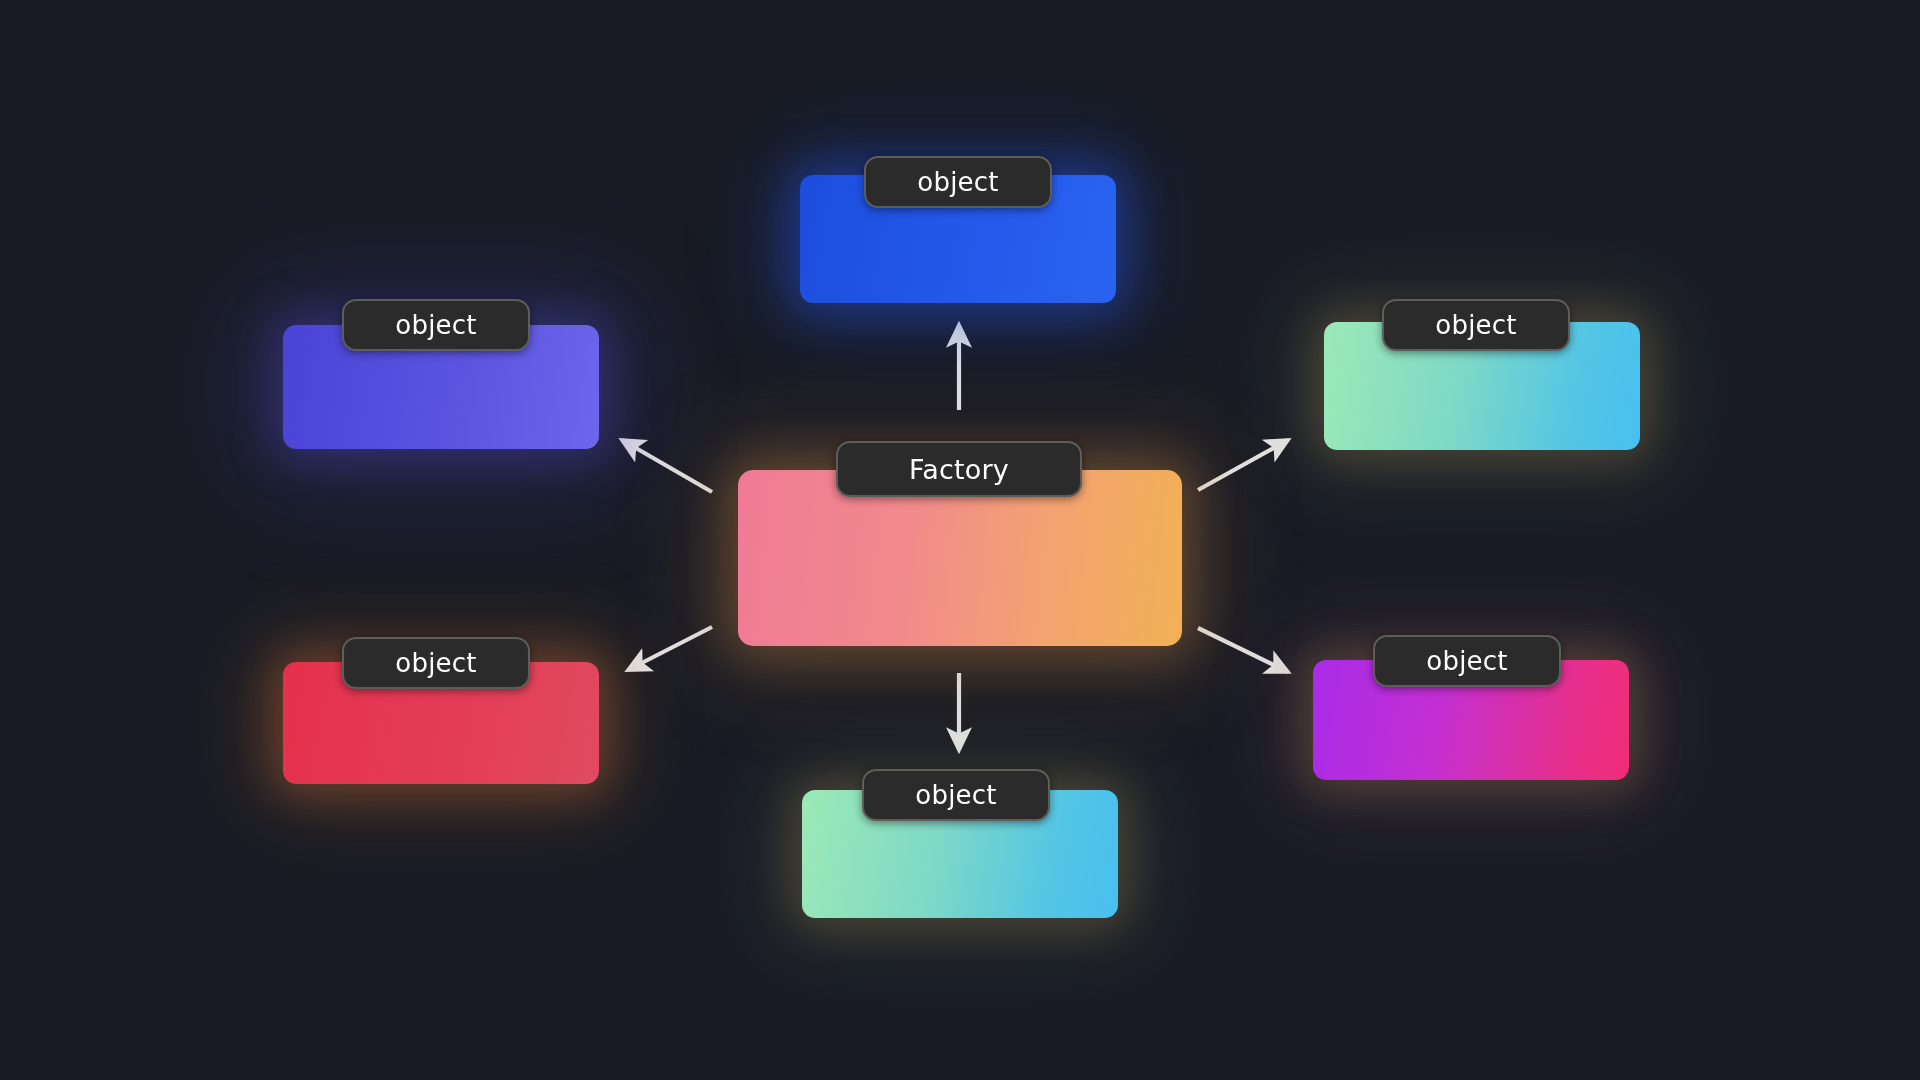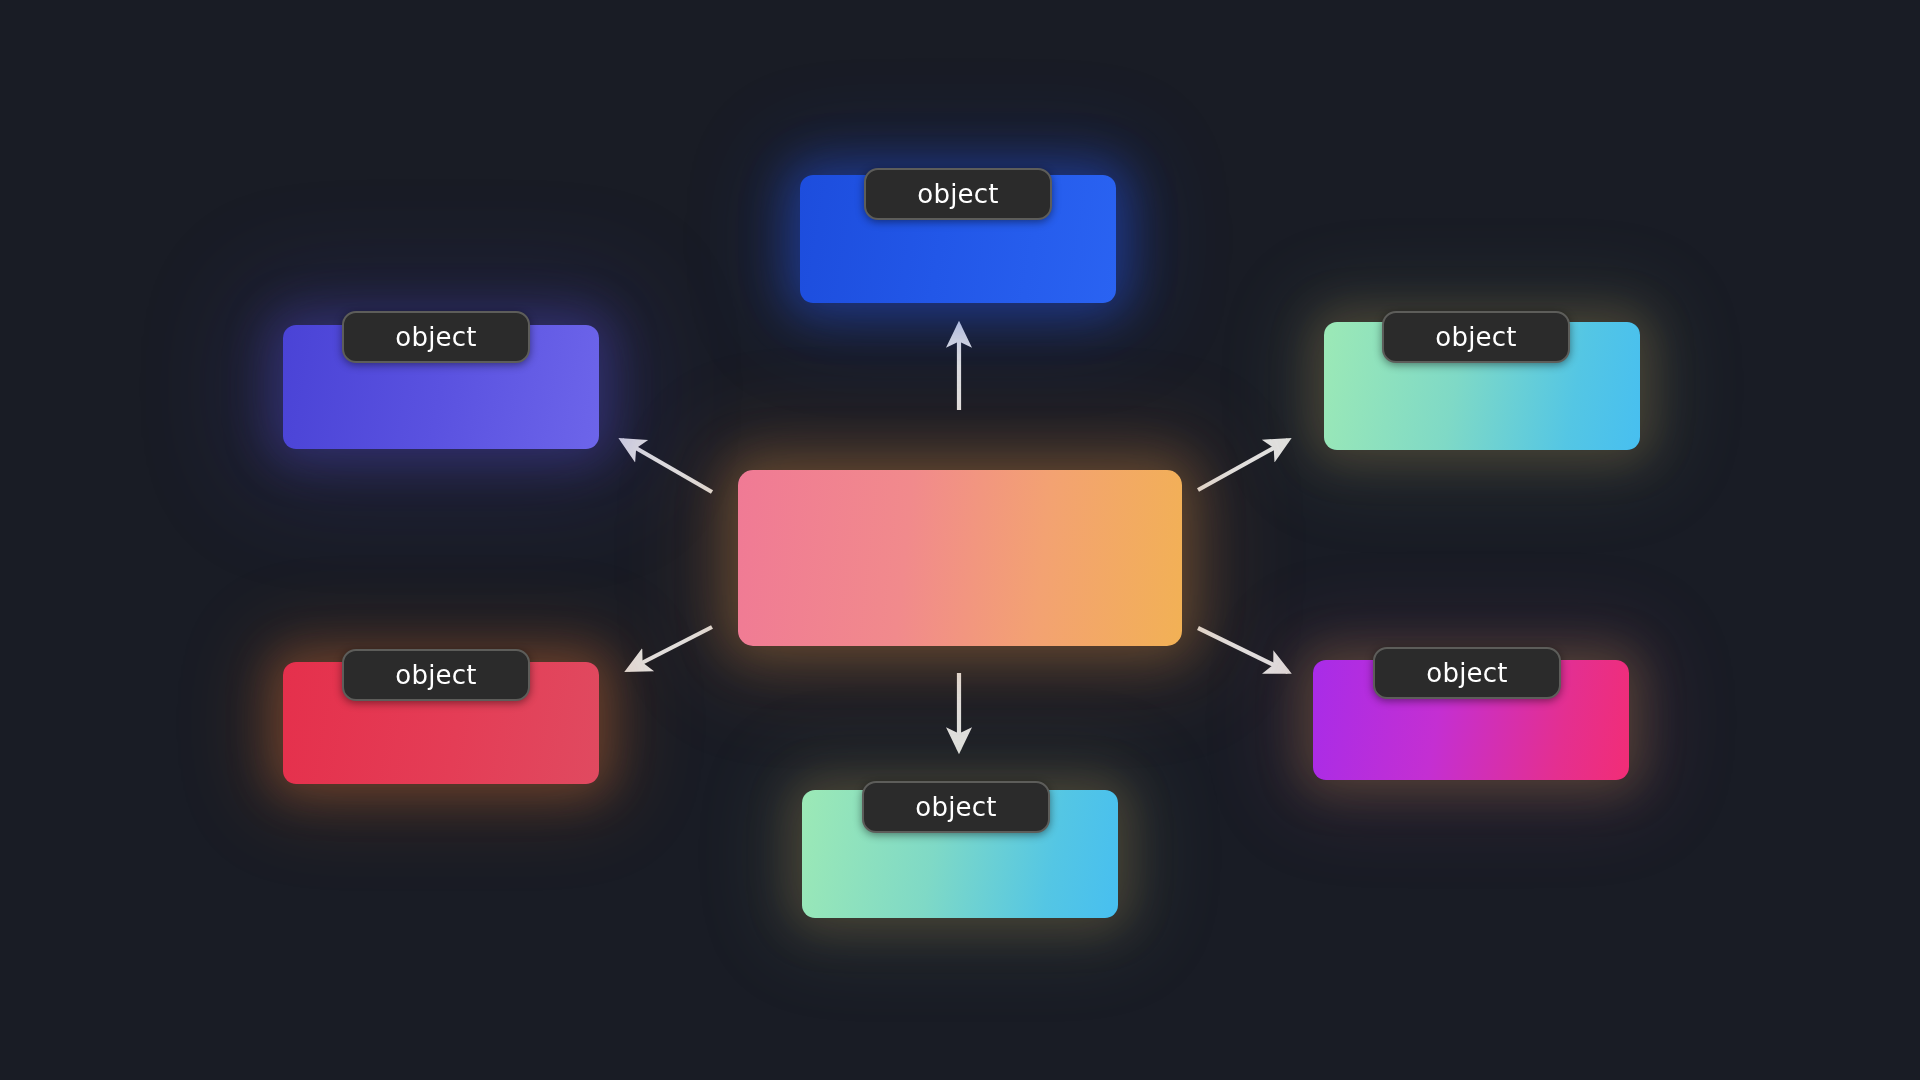--- a/index.html
+++ b/index.html
@@ -107,21 +107,20 @@
     border: 2px solid #5d5d5a;
     border-radius: 14px;
     color: #ffffff;
     font-size: 26px;
     font-weight: 400;
     letter-spacing: 0.2px;
     line-height: 1;
     white-space: nowrap;
     z-index: 5;
     box-shadow: 0 2px 9px rgba(0,0,0,0.45);
-    margin-top: 12px;
   }
 
   .pill-object {
     width: 188px;
     height: 52px;
   }
 
   .pill-factory {
     width: 246px;
     height: 56px;
@@ -172,14 +171,15 @@
   <div class="pill pill-object pill-left-top">object</div>
 
   <div class="pill pill-object pill-left-bottom">object</div>
 
   <div class="pill pill-object pill-right-top">object</div>
 
   <div class="pill pill-object pill-right-bottom">object</div>
 
   <div class="pill pill-object pill-bottom">object</div>
 
+  <div class="pill pill-factory pill-factory-pos">Factory</div>
 
 </div>
 
 </body></html>

